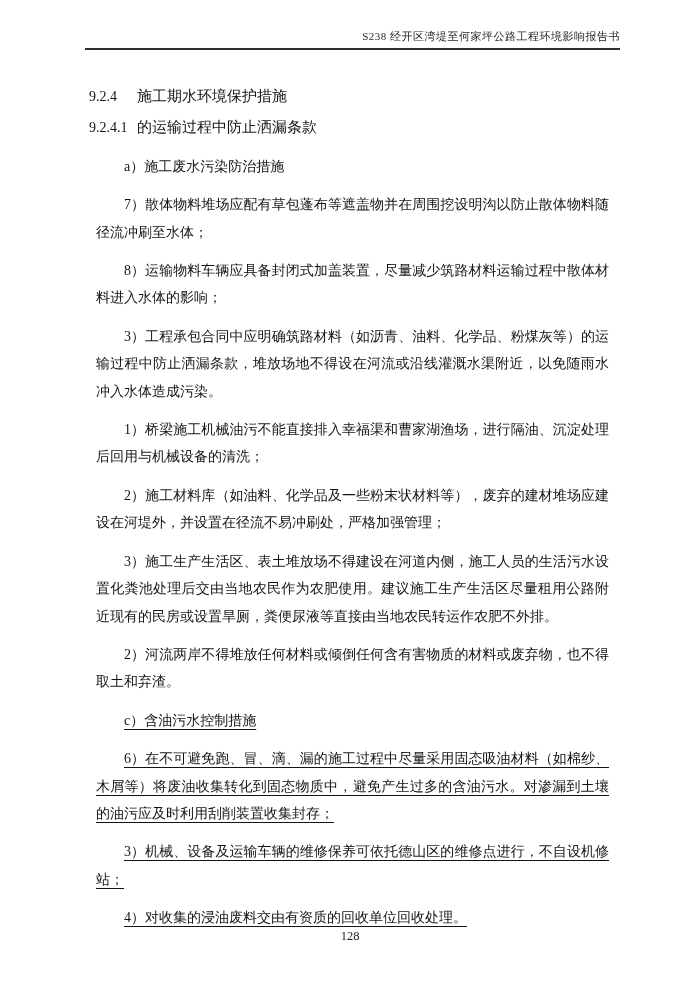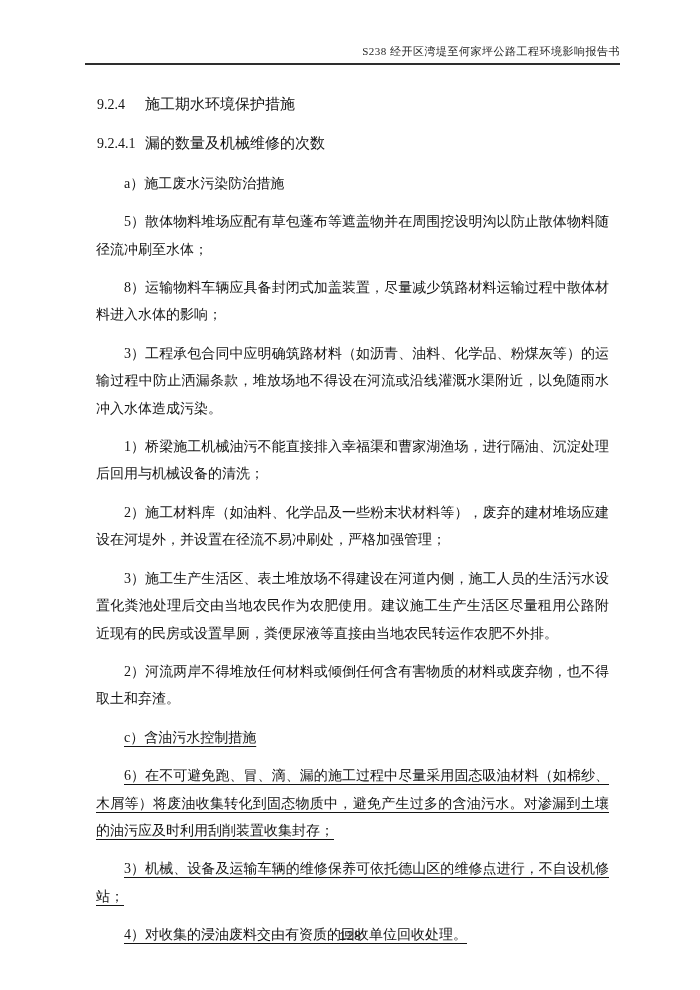--- a/index.html
+++ b/index.html
@@ -14,21 +14,21 @@
     height: 990px;
     background: #ffffff;
     overflow: hidden;
   }
   
   .header {
     position: absolute;
     top: 0;
     left: 85px;
     width: 535px;
-    height: 65px;
+    height: 50px;
     box-sizing: border-box;
     display: flex;
     align-items: flex-end;
     justify-content: flex-end;
     border-bottom: 2px solid #2e2e2e;
     padding-bottom: 4px;
   }
   .header-title {
     font-size: 11px;
     letter-spacing: 0.5px;
@@ -40,21 +40,21 @@
     position: absolute;
     top: 79px;
     left: 85px;
     width: 535px;
     color: #141414;
     font-size: 14px;
     line-height: 27.4px;
     text-align: justify;
   }
   .h-sec, .h-subsec {
-    margin: 12px;
+    margin: 4px;
     font-size: 15px;
     font-weight: normal;
     line-height: 27.4px;
     white-space: nowrap;
   }
   .h-num {
     display: inline-block;
     min-width: 48px;
     font-size: 14px;
   }
@@ -69,40 +69,39 @@
   }
   
   .page-number {
     position: absolute;
     bottom: 46px;
     left: 0;
     width: 100%;
     text-align: center;
     font-size: 12.5px;
     color: #1f1f1f;
-    font-family: Liberation Mono, monospace;
   }
 </style>
 </head>
 <body>
 
 <div class="page">
 
   <div class="header">
     <span class="header-title">S238 经开区湾堤至何家坪公路工程环境影响报告书</span>
   </div>
 
   <div class="doc-body">
 
     <h2 class="h-sec"><span class="h-num">9.2.4</span><span>施工期水环境保护措施</span></h2>
 
-    <h3 class="h-subsec"><span class="h-num">9.2.4.1</span><span>漏的数量及机械维修的次数</span></h3>
+    <h3 class="h-subsec"><span class="h-num">9.2.4.1</span><span>的运输过程中防止洒漏条款</span></h3>
 
     <p class="para">a）施工废水污染防治措施</p>
-    <p class="para">5）散体物料堆场应配有草包蓬布等遮盖物并在周围挖设明沟以防止散体物料随径流冲刷至水体；</p>
+    <p class="para">7）散体物料堆场应配有草包蓬布等遮盖物并在周围挖设明沟以防止散体物料随径流冲刷至水体；</p>
     <p class="para">8）运输物料车辆应具备封闭式加盖装置，尽量减少筑路材料运输过程中散体材料进入水体的影响；</p>
     <p class="para">3）工程承包合同中应明确筑路材料（如沥青、油料、化学品、粉煤灰等）的运输过程中防止洒漏条款，堆放场地不得设在河流或沿线灌溉水渠附近，以免随雨水冲入水体造成污染。</p>
 
     <p class="para">1）桥梁施工机械油污不能直接排入幸福渠和曹家湖渔场，进行隔油、沉淀处理后回用与机械设备的清洗；</p>
     <p class="para">2）施工材料库（如油料、化学品及一些粉末状材料等），废弃的建材堆场应建设在河堤外，并设置在径流不易冲刷处，严格加强管理；</p>
     <p class="para">3）施工生产生活区、表土堆放场不得建设在河道内侧，施工人员的生活污水设置化粪池处理后交由当地农民作为农肥使用。建议施工生产生活区尽量租用公路附近现有的民房或设置旱厕，粪便尿液等直接由当地农民转运作农肥不外排。</p>
     <p class="para">2）河流两岸不得堆放任何材料或倾倒任何含有害物质的材料或废弃物，也不得取土和弃渣。</p>
 
     <p class="para u">c）含油污水控制措施</p>
     <p class="para u">6）在不可避免跑、冒、滴、漏的施工过程中尽量采用固态吸油材料（如棉纱、木屑等）将废油收集转化到固态物质中，避免产生过多的含油污水。对渗漏到土壤的油污应及时利用刮削装置收集封存；</p>

